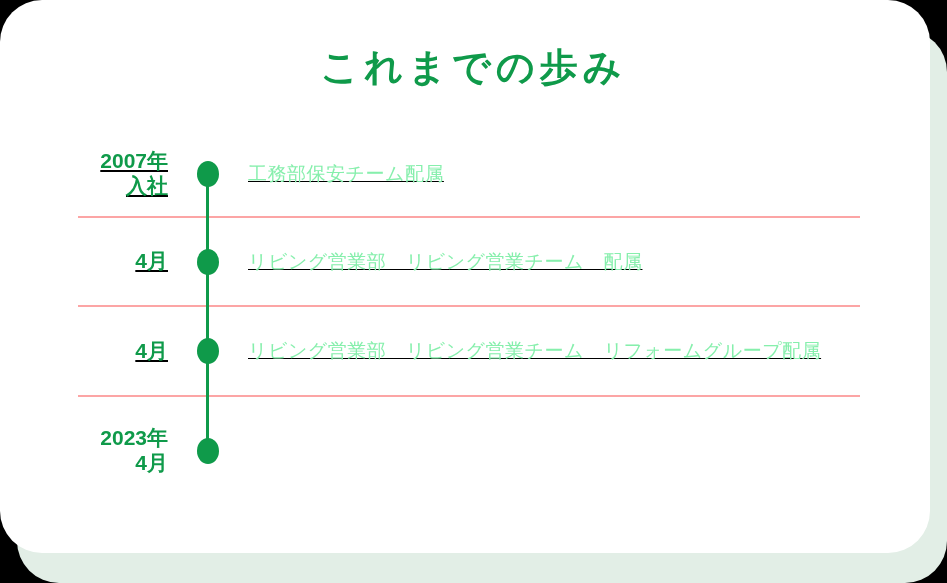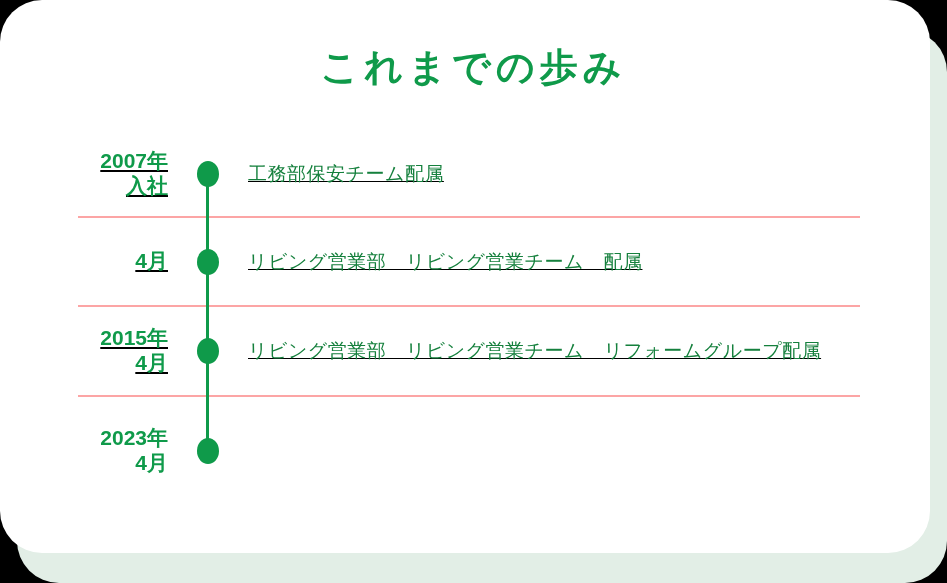--- a/index.html
+++ b/index.html
@@ -22,21 +22,21 @@
   .row-2 { height:89px; }
   .row-3 { height:90px; }
   .row-4 { height:107px; }
   .with-divider { border-bottom:2px solid #fca5a5;text-decoration:underline; }
 
   .year-col { width:90px; text-align:right; color:#0f9a4a; font-weight:bold;
               font-size:21px; line-height:1.18; }
   .dot-col { width:80px; display:flex; justify-content:center;
              position:relative; z-index:3; }
   .dot { width:22px; height:26px; background:#0f9a4a; border-radius:50%; }
-  .desc { flex:1; font-size:19px; color:#15803d; font-weight:500;
+  .desc { flex:1; font-size:19px; color:#86efac; font-weight:500;
           letter-spacing:0.5px; white-space:nowrap; }
 
   .vline { position:absolute; left:128px; top:44px; width:3px; height:276px;
            background:#0f9a4a; z-index:2; }
 </style>
 </head>
 <body>
 
 <div class="stage">
   <div class="shadow-card"></div>
@@ -62,21 +62,20 @@
         <div>4月</div>
       </div>
       <div class="dot-col">
         <div class="dot"></div>
       </div>
       <div class="desc">リビング営業部　リビング営業チーム　配属</div>
     </div>
 
     <div class="row row-3 with-divider">
       <div class="year-col">
-        <div>2015年</div>
         <div>4月</div>
       </div>
       <div class="dot-col">
         <div class="dot"></div>
       </div>
       <div class="desc">リビング営業部　リビング営業チーム　リフォームグループ配属</div>
     </div>
 
     <div class="row row-4">
       <div class="year-col">

